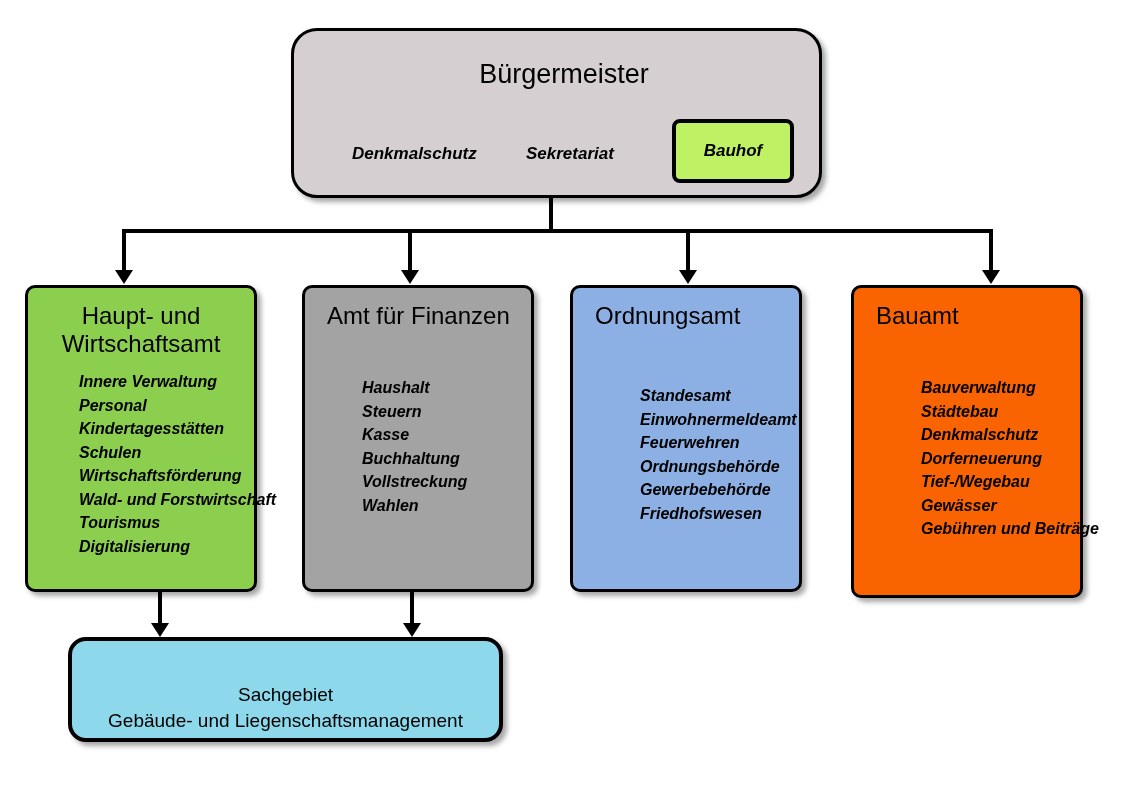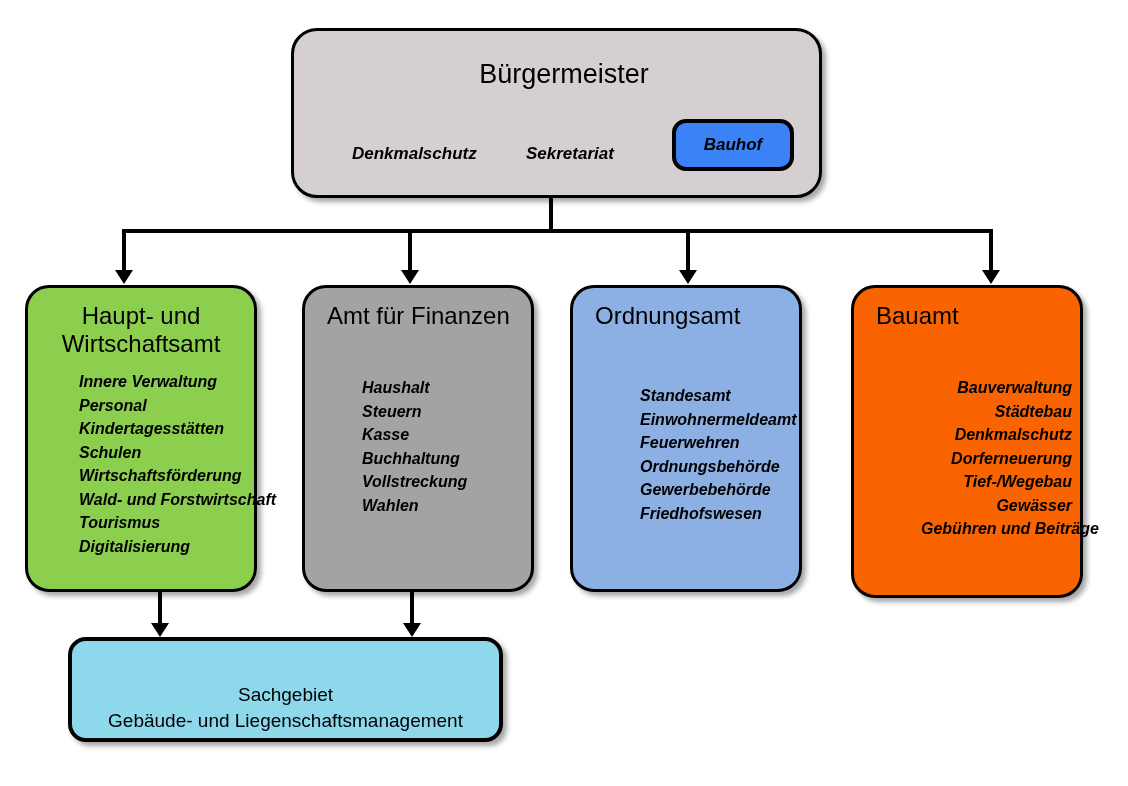--- a/index.html
+++ b/index.html
@@ -58,42 +58,42 @@
     white-space: nowrap;
   }
   #bm-staff-0 { left: 58px;  top: 113px; }
   #bm-staff-1 { left: 232px; top: 113px; }
 
   #bauhof-box {
     position: absolute;
     left: 378px;
     top: 88px;
     width: 122px;
-    height: 52px;
+    height: 64px;
     box-sizing: border-box;
-    background: #3b82f6;
+    background: #bef264;
     border: 4px solid #000;
-    border-radius: 14px;
+    border-radius: 8px;
     display: flex;
     align-items: center;
     justify-content: center;
   }
   #bauhof-label {
     font-style: italic;
     font-weight: bold;
     font-size: 17px;
     color: #000;
   }
 
   
   .dept {
     width: 232px;
     height: 307px;
     top: 285px;
-    border-radius: 24px;
+    border-radius: 10px;
   }
   .dept .box-title {
     position: absolute;
     left: 10px;
     right: 10px;
     top: 14px;
     font-size: 24px;
   }
   .dept .dept-list {
     position: absolute;
@@ -116,21 +116,21 @@
   #dept-0 { left: 25px;  background: #8CCE4E; }
   #dept-1 { left: 302px; background: #a3a3a3; }
   #dept-2 { left: 570px; background: #8CB0E3; }
   #dept-3 { left: 851px; background: #FA6400; height: 313px; }
 
   #dept-1 .box-title, #dept-2 .box-title, #dept-3 .box-title { text-align: left; padding-left: 12px; }
   #dept-0 .box-title { text-align: center; }
 
   #dept-1 .dept-list { top: 88px; }
   #dept-2 .dept-list { top: 96px; }
-  #dept-3 .dept-list { top: 88px; left: 30px; text-align: right; }
+  #dept-3 .dept-list { top: 88px; left: 30px; }
   #dept-2 .dept-list { left: 30px; }
   #dept-1 .dept-list { left: 20px; }
 
   
   #sach-box {
     left: 68px;
     top: 637px;
     width: 435px;
     height: 105px;
     background: #8ED8EC;

